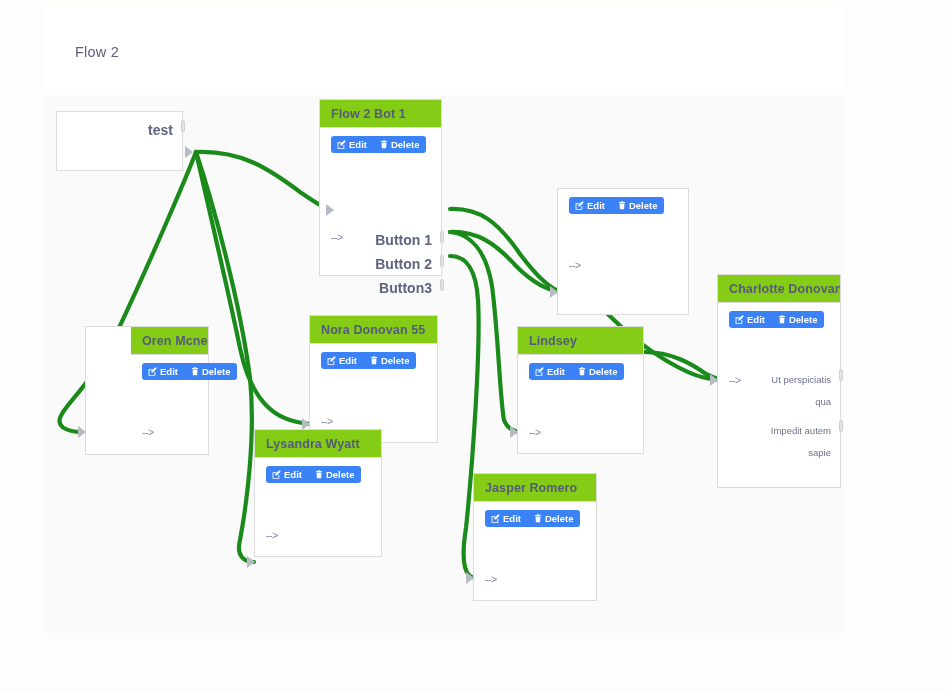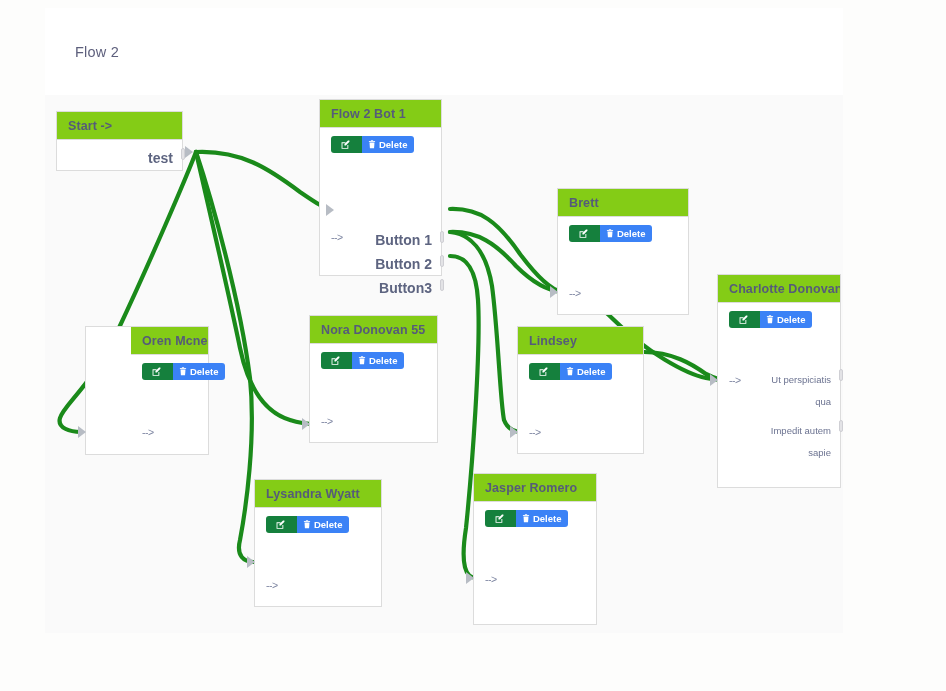--- a/index.html
+++ b/index.html
@@ -59,23 +59,22 @@
     display:flex;align-items:center;gap:3px;
     font-size:9.5px;font-weight:bold;color:#ffffff;
     padding:4px 7px 4px 6px;
     box-sizing:border-box;
     height:17px;
     line-height:9px;
     cursor:pointer;
     white-space:nowrap;
   }
   .btn-edit{
-    background:#15803d;
+    background:#3b82f6;
     border-radius:3px 0 0 3px;
-    flex-direction:column;
   }
   .btn-delete{
     background:#3b82f6;
     border-radius:0 3px 3px 0;
   }
   .ico{display:inline-block;vertical-align:middle;}
   .in-port{
     position:absolute;
     font-size:10.5px;color:#7d85a1;
     letter-spacing:-.5px;
@@ -136,21 +135,20 @@
 
     <path d="M450,256 C466,256 476,268 478,300 C481,350 472,470 466,528 C460,566 466,578 476,578"></path>
 
     <path d="M562,292 C580,294 596,302 614,320 C646,352 686,374 706,378 C714,380 720,380 724,380"></path>
 
     <path d="M644,352 C672,352 692,364 706,374 C714,378 720,380 724,380"></path>
   </g>
 </svg>
 
 <div class="node" style="left:56px;top:111px;width:127px;height:60px;">
-  <div class="node-header">Start -&gt;</div>
   <div class="node-body" style="height:31px;">
     <div class="out-label" style="top:10px;">test</div>
     <div class="port-tab" style="right:-3px;top:8px;"></div>
   </div>
 </div>
 <div class="in-marker" style="left:185px;top:146px;"></div>
 
 <div class="node" style="left:319px;top:99px;width:123px;height:177px;">
   <div class="node-header">Flow 2 Bot 1</div>
   <div class="node-body" style="height:148px;">
@@ -237,21 +235,21 @@
             </svg>
         </span>
         <span>Delete</span>
       </div>
     </div>
     <div class="in-port" style="left:11px;top:71px;">--&gt;</div>
   </div>
 </div>
 <div class="in-marker" style="left:302px;top:418px;"></div>
 
-<div class="node" style="left:254px;top:479px;width:128px;height:128px;">
+<div class="node" style="left:254px;top:429px;width:128px;height:128px;">
   <div class="node-header">Lysandra Wyatt</div>
   <div class="node-body" style="height:99px;">
     <div class="btn-row">
       <div class="btn btn-edit">
         <span class="ico">
           <svg width="9" height="9" viewBox="0 0 16 16">
               <path fill="#fff" d="M1 4h7v1.6H2.6v8.8h8.8V9H13v6.5H1z"></path>
               <path fill="#fff" d="M14.9.9 15 3.3 8.6 9.7 6.2 9.6 6.1 7.2 12.5.8z"></path>
             </svg>
         </span>
@@ -267,21 +265,20 @@
         </span>
         <span>Delete</span>
       </div>
     </div>
     <div class="in-port" style="left:11px;top:71px;">--&gt;</div>
   </div>
 </div>
 <div class="in-marker" style="left:247px;top:556px;"></div>
 
 <div class="node" style="left:557px;top:188px;width:132px;height:127px;">
-  <div class="node-header">Brett</div>
   <div class="node-body" style="height:98px;">
     <div class="btn-row">
       <div class="btn btn-edit">
         <span class="ico">
           <svg width="9" height="9" viewBox="0 0 16 16">
               <path fill="#fff" d="M1 4h7v1.6H2.6v8.8h8.8V9H13v6.5H1z"></path>
               <path fill="#fff" d="M14.9.9 15 3.3 8.6 9.7 6.2 9.6 6.1 7.2 12.5.8z"></path>
             </svg>
         </span>
         <span>Edit</span>
@@ -324,21 +321,21 @@
             </svg>
         </span>
         <span>Delete</span>
       </div>
     </div>
     <div class="in-port" style="left:11px;top:71px;">--&gt;</div>
   </div>
 </div>
 <div class="in-marker" style="left:510px;top:426px;"></div>
 
-<div class="node" style="left:473px;top:473px;width:124px;height:152px;">
+<div class="node" style="left:473px;top:473px;width:124px;height:128px;">
   <div class="node-header">Jasper Romero</div>
   <div class="node-body" style="height:99px;">
     <div class="btn-row">
       <div class="btn btn-edit">
         <span class="ico">
           <svg width="9" height="9" viewBox="0 0 16 16">
               <path fill="#fff" d="M1 4h7v1.6H2.6v8.8h8.8V9H13v6.5H1z"></path>
               <path fill="#fff" d="M14.9.9 15 3.3 8.6 9.7 6.2 9.6 6.1 7.2 12.5.8z"></path>
             </svg>
         </span>

